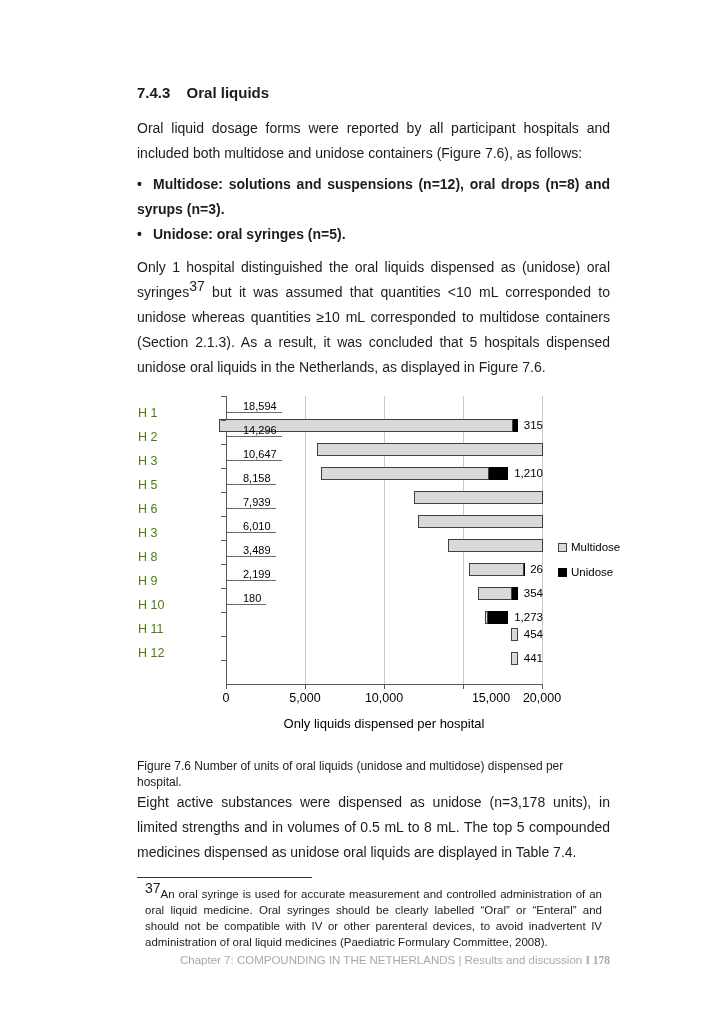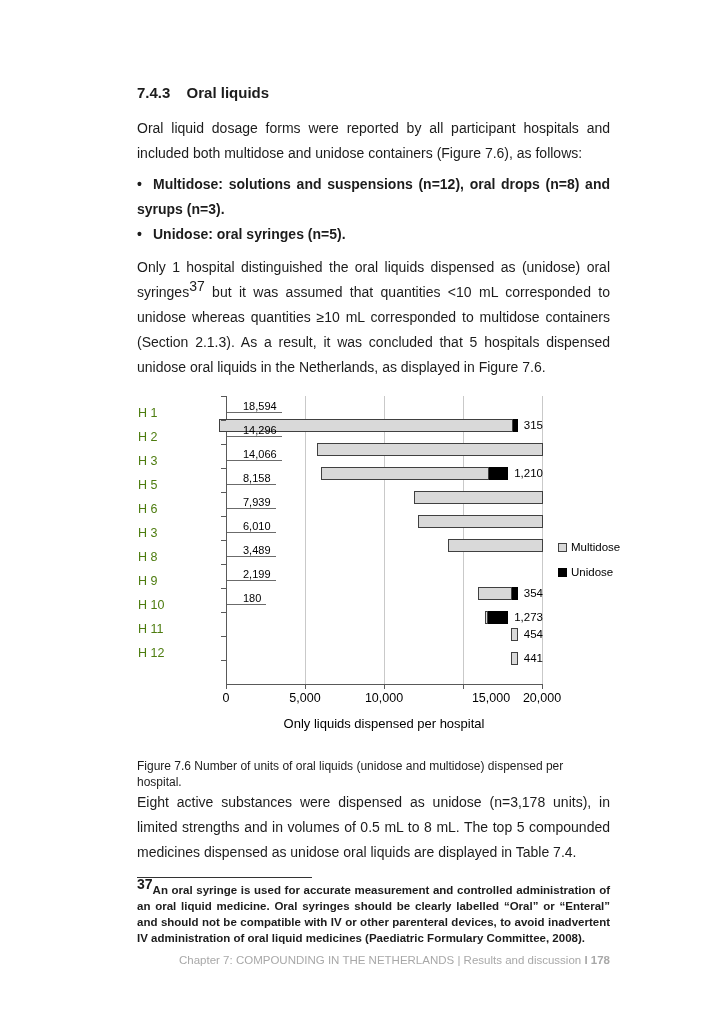--- a/index.html
+++ b/index.html
@@ -72,27 +72,27 @@
   .legend-item{display:flex;align-items:center;margin-bottom:14px;}
   .legend-swatch{width:9px;height:9px;box-sizing:border-box;margin-right:4px;flex:none;}
   .legend-label{font-size:11.5px;color:#000;line-height:11px;}
 
   .caption{font-size:12px;line-height:16px;margin:16px 0 0 0;}
   .para3{margin-top:17px;}
   .fnrule{
     border:none;border-top:1px solid #333;width:175px;margin:12px 0 4px 0;
   }
   .footnote{
-    font-size:11.5px;line-height:16px;text-align:justify;margin:0;color:#1c1c1c;font-weight:bold;
+    font-size:11.5px;line-height:16px;text-align:justify;margin:8px;color:#1c1c1c;
   }
   .footer{
     position:absolute;left:137px;width:473px;top:954px;
     text-align:right;font-size:11.5px;color:#a8a8a8;
   }
-  .footer .pageref{font-weight:bold;}
+  .footer .pageref{font-weight:bold;font-family:Liberation Serif, serif;}
 </style>
 </head>
 <body>
 
 <div class="page">
   <div class="content">
 
     <h3 class="heading">
       <span class="hnum">7.4.3</span>
       <span class="htitle">Oral liquids</span>
@@ -118,40 +118,44 @@
             <div class="crow"><div class="cat">H 1</div><div class="toplabel has">18,594</div><div class="bars">
                 <div class="seg multi" style="width: 293.785px; background: rgb(217, 217, 217);"></div>
                 <div class="seg uni" style="width: 4.977px; background: rgb(0, 0, 0);"></div>
                 <span class="rlabel">315</span>
               </div></div>
             <div class="cattick" style="top: 24px;"></div>
             <div class="crow"><div class="cat">H 2</div><div class="toplabel has">14,296</div><div class="bars">
                 <div class="seg multi" style="width: 225.877px; background: rgb(217, 217, 217);"></div>
               </div></div>
             <div class="cattick" style="top: 48px;"></div>
-            <div class="crow"><div class="cat">H 3</div><div class="toplabel has">14,066</div><div class="bars">
+            <div class="crow"><div class="cat">H 3</div><div class="toplabel has">10,647</div><div class="bars">
                 <div class="seg multi" style="width: 168.223px; background: rgb(217, 217, 217);"></div>
                 <div class="seg uni" style="width: 19.118px; background: rgb(0, 0, 0);"></div>
                 <span class="rlabel">1,210</span>
               </div></div>
             <div class="cattick" style="top: 72px;"></div>
             <div class="cattick" style="top: 96px;"></div>
             <div class="crow"><div class="cat">H 5</div><div class="toplabel has">8,158</div><div class="bars">
                 <div class="seg multi" style="width: 128.896px; background: rgb(217, 217, 217);"></div>
               </div></div>
             <div class="cattick" style="top: 120px;"></div>
             <div class="crow"><div class="cat">H 6</div><div class="toplabel has">7,939</div><div class="bars">
                 <div class="seg multi" style="width: 125.436px; background: rgb(217, 217, 217);"></div>
               </div></div>
             <div class="cattick" style="top: 144px;"></div>
             <div class="crow"><div class="cat">H 3</div><div class="toplabel has">6,010</div><div class="bars">
                 <div class="seg multi" style="width: 94.958px; background: rgb(217, 217, 217);"></div>
               </div></div>
             <div class="cattick" style="top: 168px;"></div>
-            <div class="crow"><div class="cat">H 8</div><div class="toplabel has">3,489</div></div>
+            <div class="crow"><div class="cat">H 8</div><div class="toplabel has">3,489</div><div class="bars">
+                <div class="seg multi" style="width: 55.1262px; background: rgb(217, 217, 217);"></div>
+                <div class="seg uni" style="width: 0.4108px; background: rgb(0, 0, 0);"></div>
+                <span class="rlabel">26</span>
+              </div></div>
             <div class="cattick" style="top: 192px;"></div>
             <div class="crow"><div class="cat">H 9</div><div class="toplabel has">2,199</div><div class="bars">
                 <div class="seg multi" style="width: 34.7442px; background: rgb(217, 217, 217);"></div>
                 <div class="seg uni" style="width: 5.5932px; background: rgb(0, 0, 0);"></div>
                 <span class="rlabel">354</span>
               </div></div>
             <div class="cattick" style="top: 216px;"></div>
             <div class="crow"><div class="cat">H 10</div><div class="toplabel has">180</div><div class="bars">
                 <div class="seg multi" style="width: 2.844px; background: rgb(217, 217, 217);"></div>
                 <div class="seg uni" style="width: 20.1134px; background: rgb(0, 0, 0);"></div>

